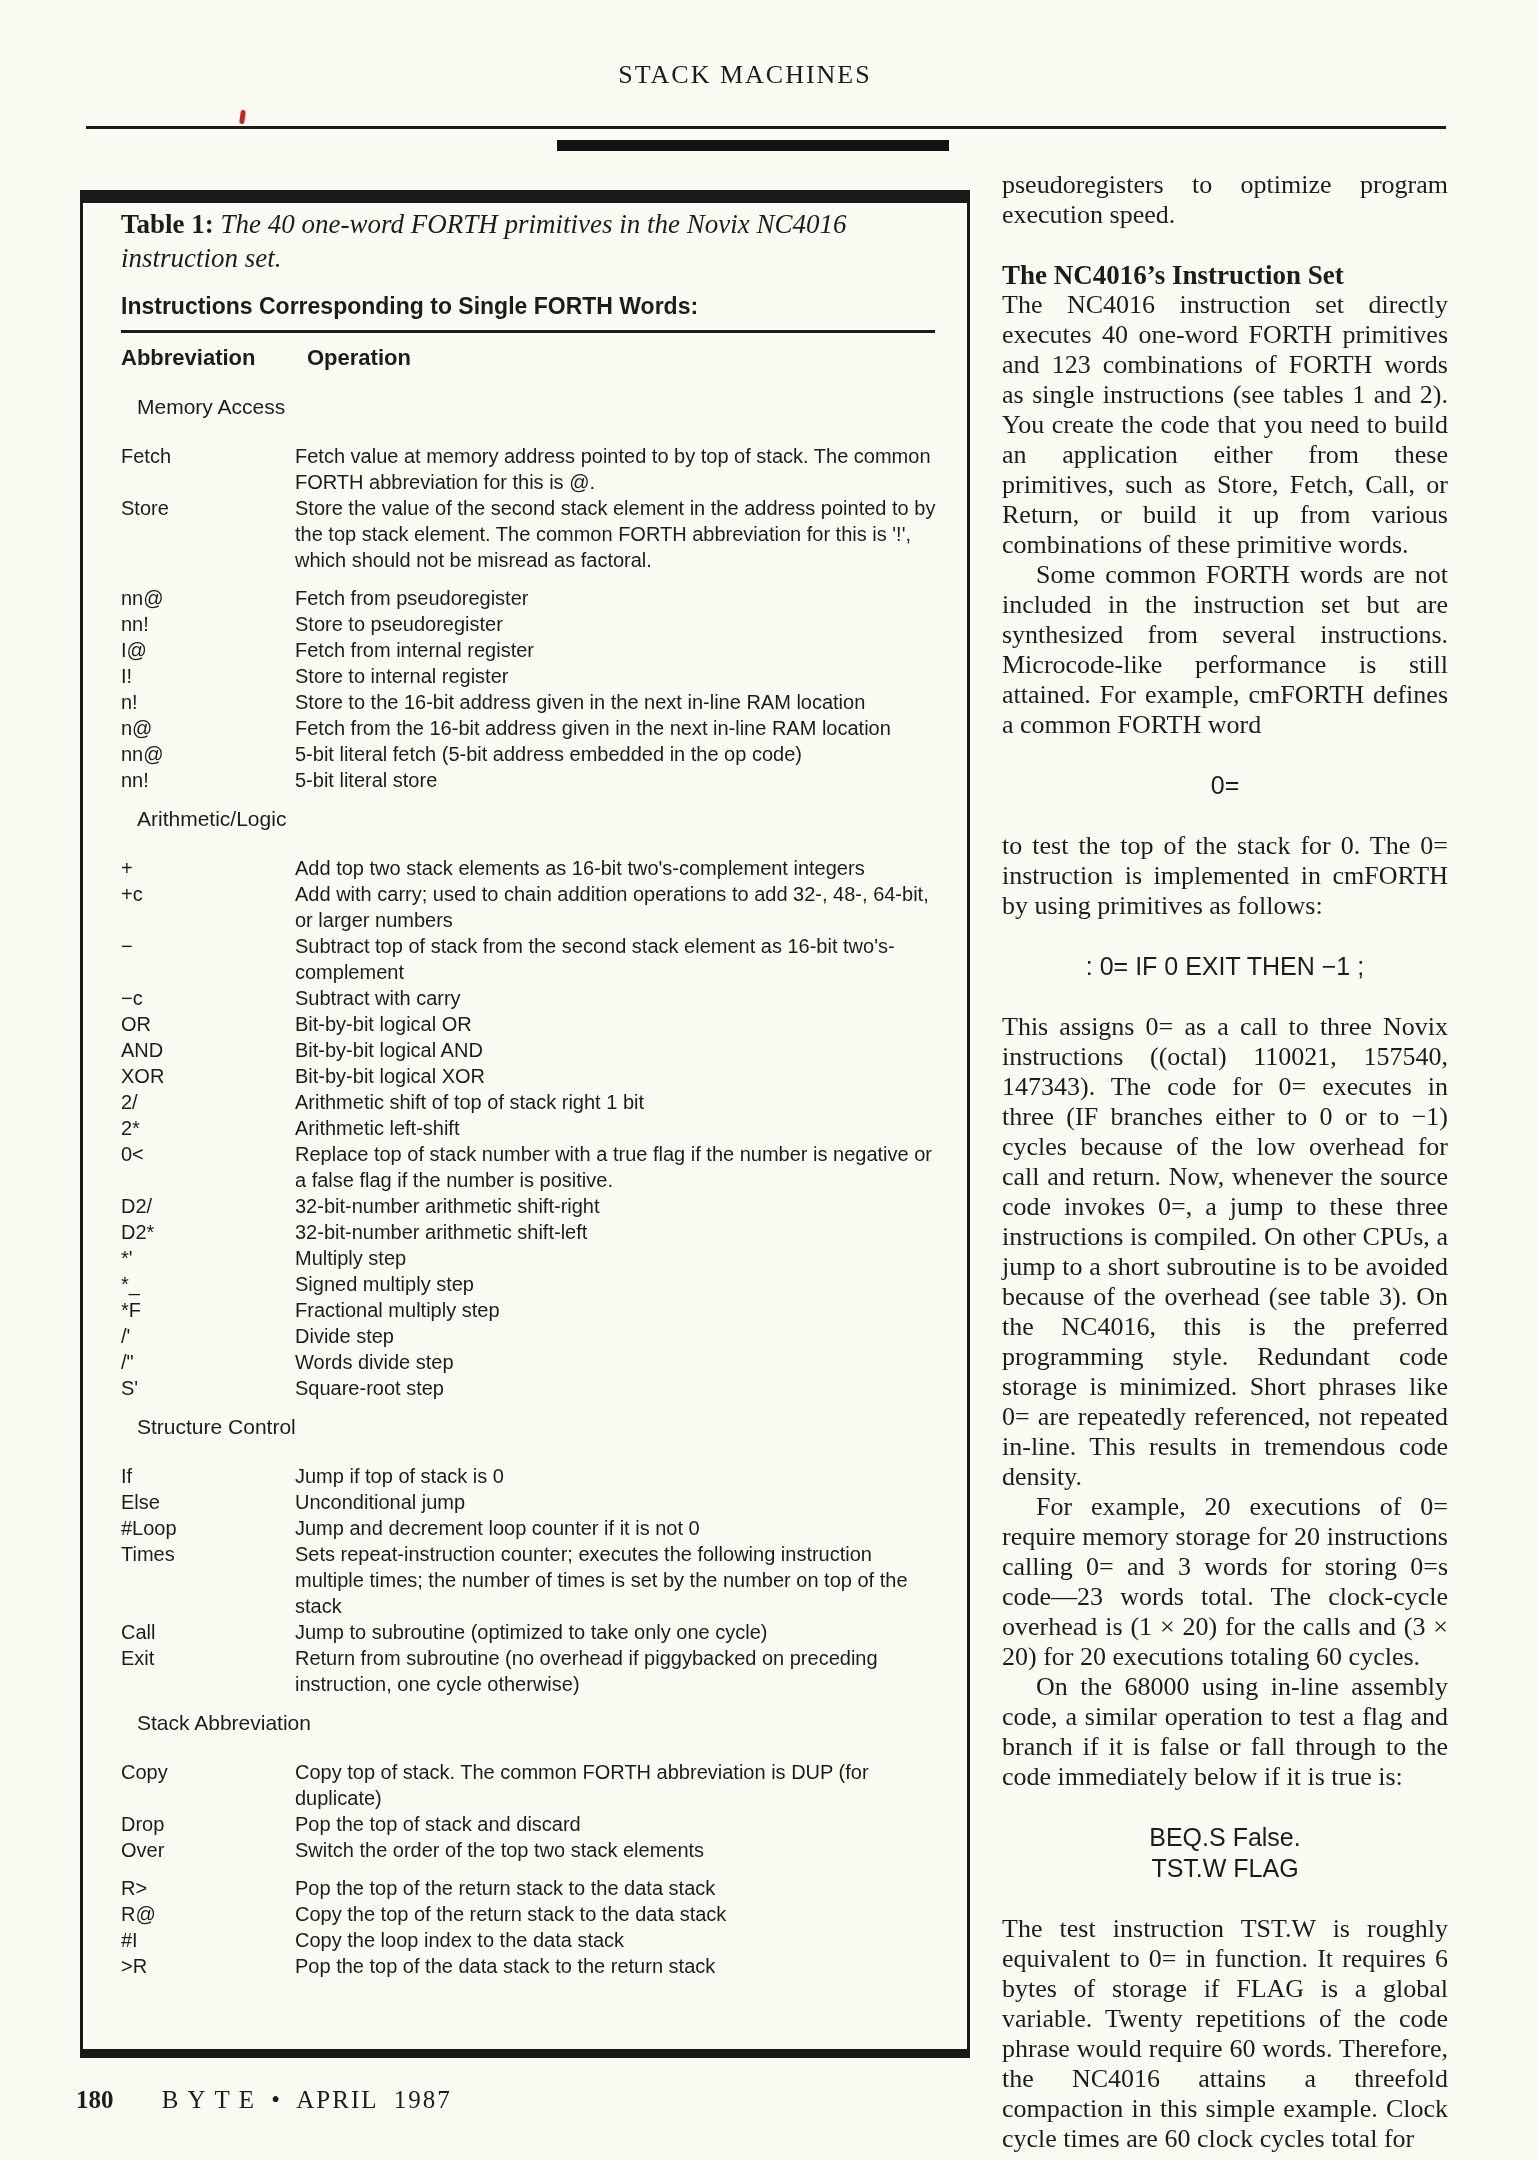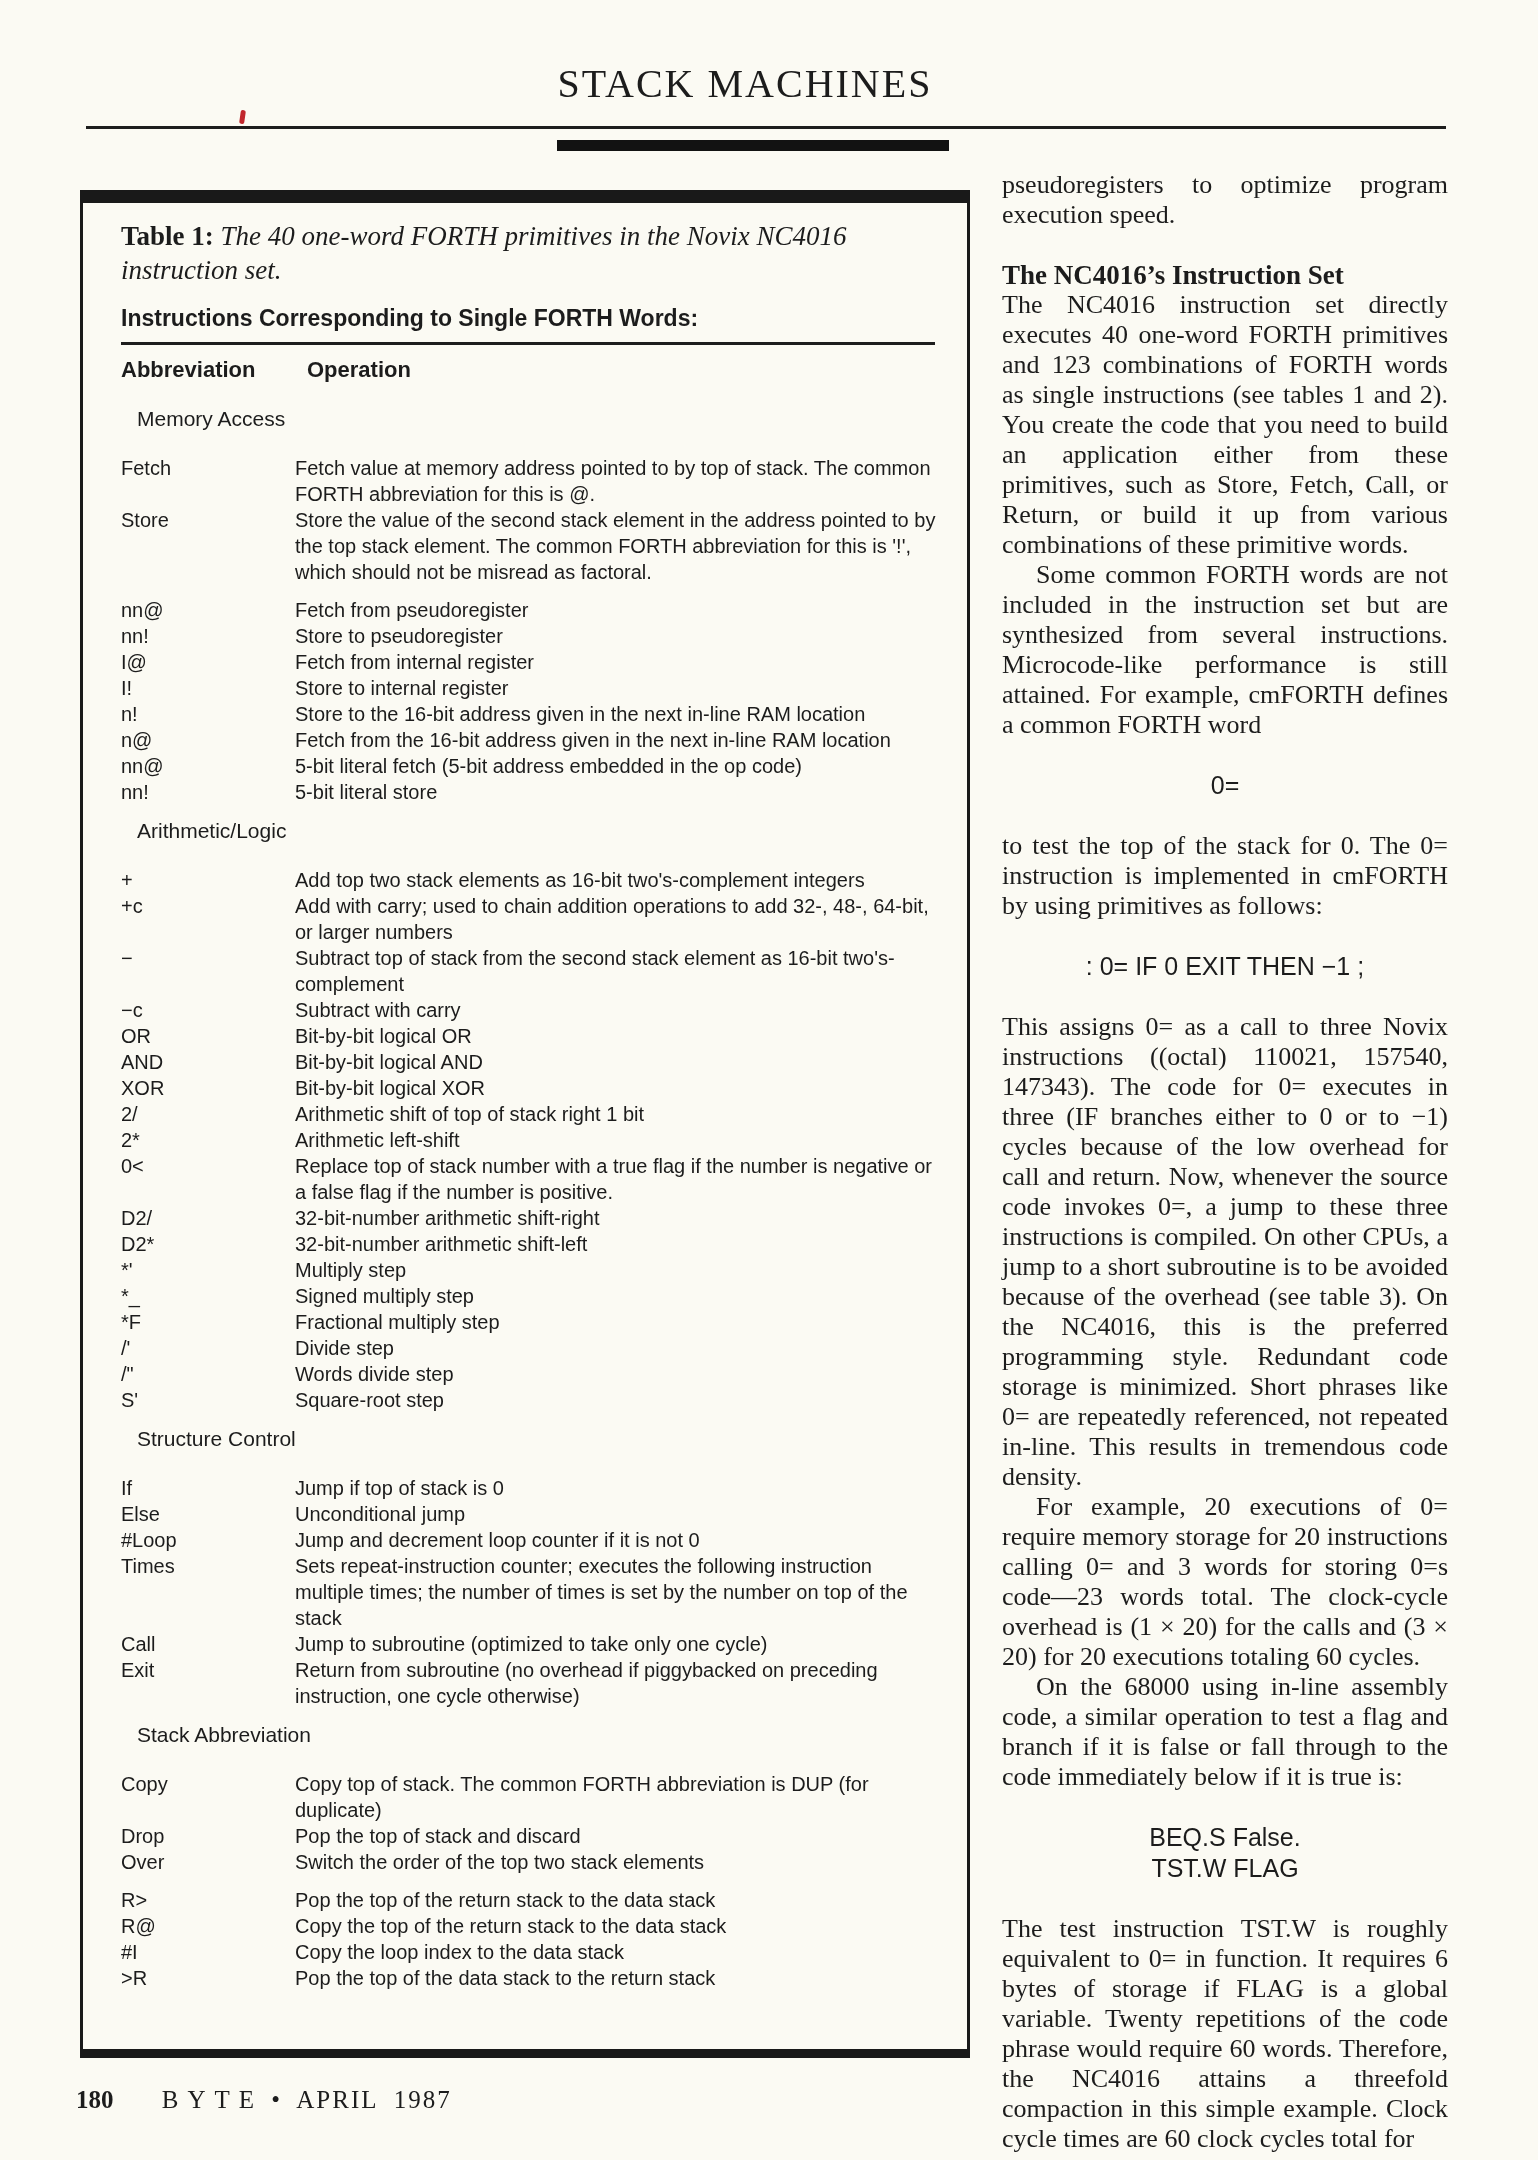--- a/index.html
+++ b/index.html
@@ -9,35 +9,35 @@
     color:#1c1c1c;
     font-family:"Liberation Serif", serif;
     position:relative;
     overflow:hidden;
   }
 
   
   .running-head {
     position:absolute; top:60px; left:0; right:48px;
     text-align:center;
-    font-size:40px; letter-spacing:2px;
+    font-size:26px; letter-spacing:2px;
     font-family:"Liberation Serif", serif;
   }
   .page-rule { position:absolute; top:126px; left:86px; width:1360px; height:3px; background:#1d1d1d; }
   .sub-bar   { position:absolute; top:140px; left:557px; width:392px; height:11px; background:#121212; }
   .red-tick  { position:absolute; top:110px; left:240px; width:5px; height:14px; background:#c1272d; border-radius:2px; transform:rotate(8deg); }
 
   
   .table-box {
     position:absolute; left:80px; top:190px;
     width:890px; height:1868px; box-sizing:border-box;
     border:3px solid #191919;
     border-top-width:13px;
     border-bottom-width:9px;
-    padding:12px 22px 0 38px;
+    padding:0 22px 0 38px;
     font-family:"Liberation Sans", sans-serif;
   }
   .tbl-caption {
     font-family:"Liberation Serif", serif;
     font-size:27px; line-height:34px;
     max-width:732px;
     margin:4px 0 18px 0;
   }
   .tbl-caption .lbl { font-weight:bold; }
   .tbl-caption .txt { font-style:italic; }

